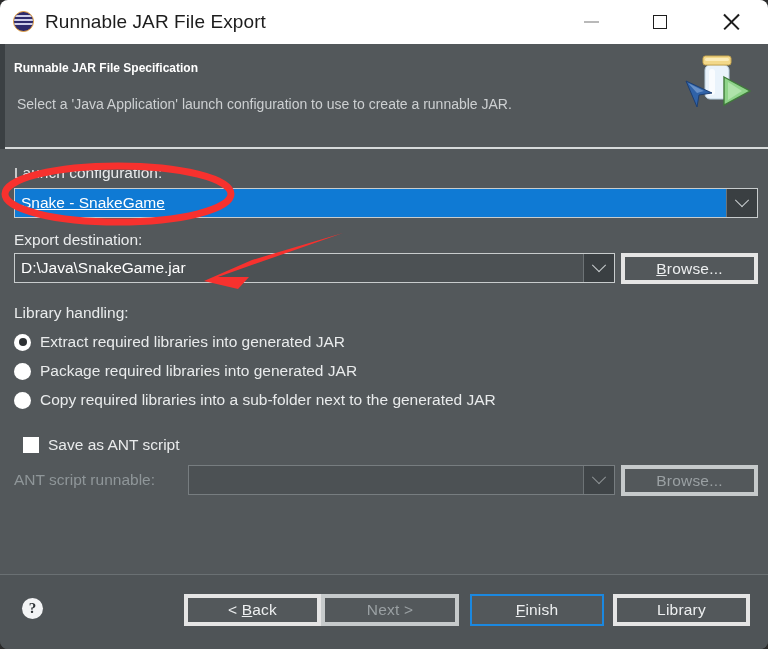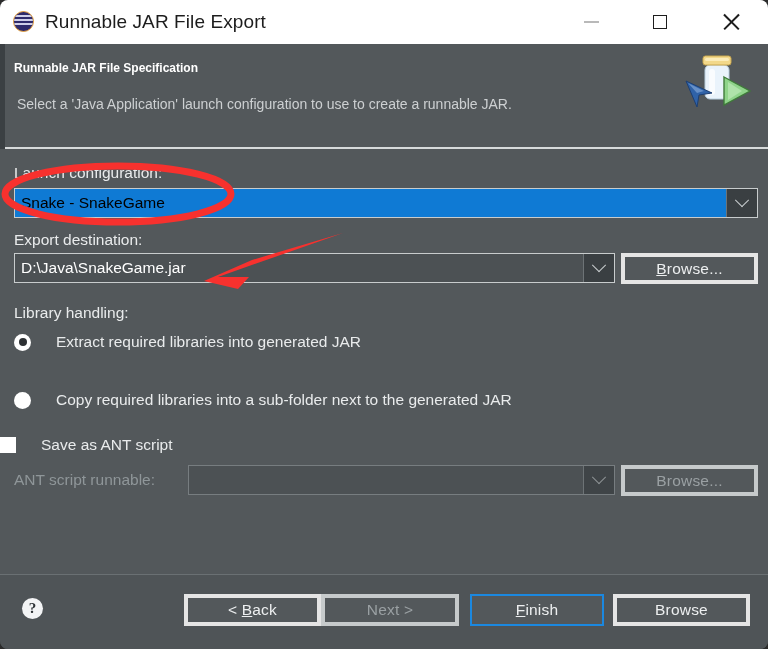--- a/index.html
+++ b/index.html
@@ -168,21 +168,22 @@
     display: flex;
     align-items: center;
     padding-left: 6px;
     font-size: 15.5px;
     color: #ffffff;
     overflow: hidden;
     white-space: nowrap;
   }
   .combo.selected .field {
     background: #0f7ad4;
-    color: #000000;
+    color: #ffffff;
+    text-decoration: underline;
   }
   .combo .arrow-btn {
     width: 30px;
     background: #3a3f42;
     display: flex;
     align-items: center;
     justify-content: center;
     border-left: 1px solid #6d7376;
   }
   .chev {
@@ -221,21 +222,20 @@
   .btn.default {
     border: 2px solid #1b88e0;
   }
   .mn { text-decoration: underline; }
 
   
   .radio-row {
     position: absolute;
     display: flex;
     align-items: center;
-    gap: 16px;
   }
   .radio {
     width: 17px; height: 17px;
     border-radius: 50%;
     background: #ffffff;
     flex: 0 0 auto;
     position: relative;
   }
   .radio.checked::after {
     content: "";
@@ -362,27 +362,31 @@
       <span><span class="mn">B</span><span>rowse...</span></span>
     </div>
 
     <div class="lbl" style="left:14px; top:155px;">Library handling:</div>
 
     <div class="radio-row" style="left:14px; top:184px;">
       <span class="radio checked"></span>
       <span class="rl">Extract required libraries into generated JAR</span>
     </div>
 
+    <div class="radio-row" style="left:14px; top:213px;">
+      <span class="radio"></span>
+      <span class="rl">Package required libraries into generated JAR</span>
+    </div>
 
     <div class="radio-row" style="left:14px; top:242px;">
       <span class="radio"></span>
       <span class="rl">Copy required libraries into a sub-folder next to the generated JAR</span>
     </div>
 
-    <div class="radio-row" style="left:0; top:287px;">
+    <div class="radio-row" style="left:23px; top:287px;">
       <span class="checkbox"></span>
       <span class="rl">Save as ANT script</span>
     </div>
 
     <div class="lbl dim" style="left:14px; top:322px;">ANT script runnable:</div>
 
     <div class="combo disabled" style="left:188px; top:316px; width:427px;">
       <div class="field"></div>
       <div class="arrow-btn">
         <span class="chev"></span>
@@ -404,21 +408,21 @@
 
   <div class="btn disabled" style="left:321px; top:594px; width:138px; height:32px;">
     <span>Next &gt;</span>
   </div>
 
   <div class="btn default" style="left:470px; top:594px; width:134px; height:32px;">
     <span><span class="mn">F</span><span>inish</span></span>
   </div>
 
   <div class="btn" style="left:613px; top:594px; width:137px; height:32px;">
-    <span>Browse</span>
+    <span>Library</span>
   </div>
 
   <svg class="anno">
     <ellipse cx="118" cy="194" rx="113" ry="28" fill="none" stroke="#f7312e" stroke-width="7"></ellipse>
     <polygon points="343,233 218,277 249,277 238,289 204,281 252,260" fill="#f7312e"></polygon>
   </svg>
 
 </div>
 
 </body></html>

